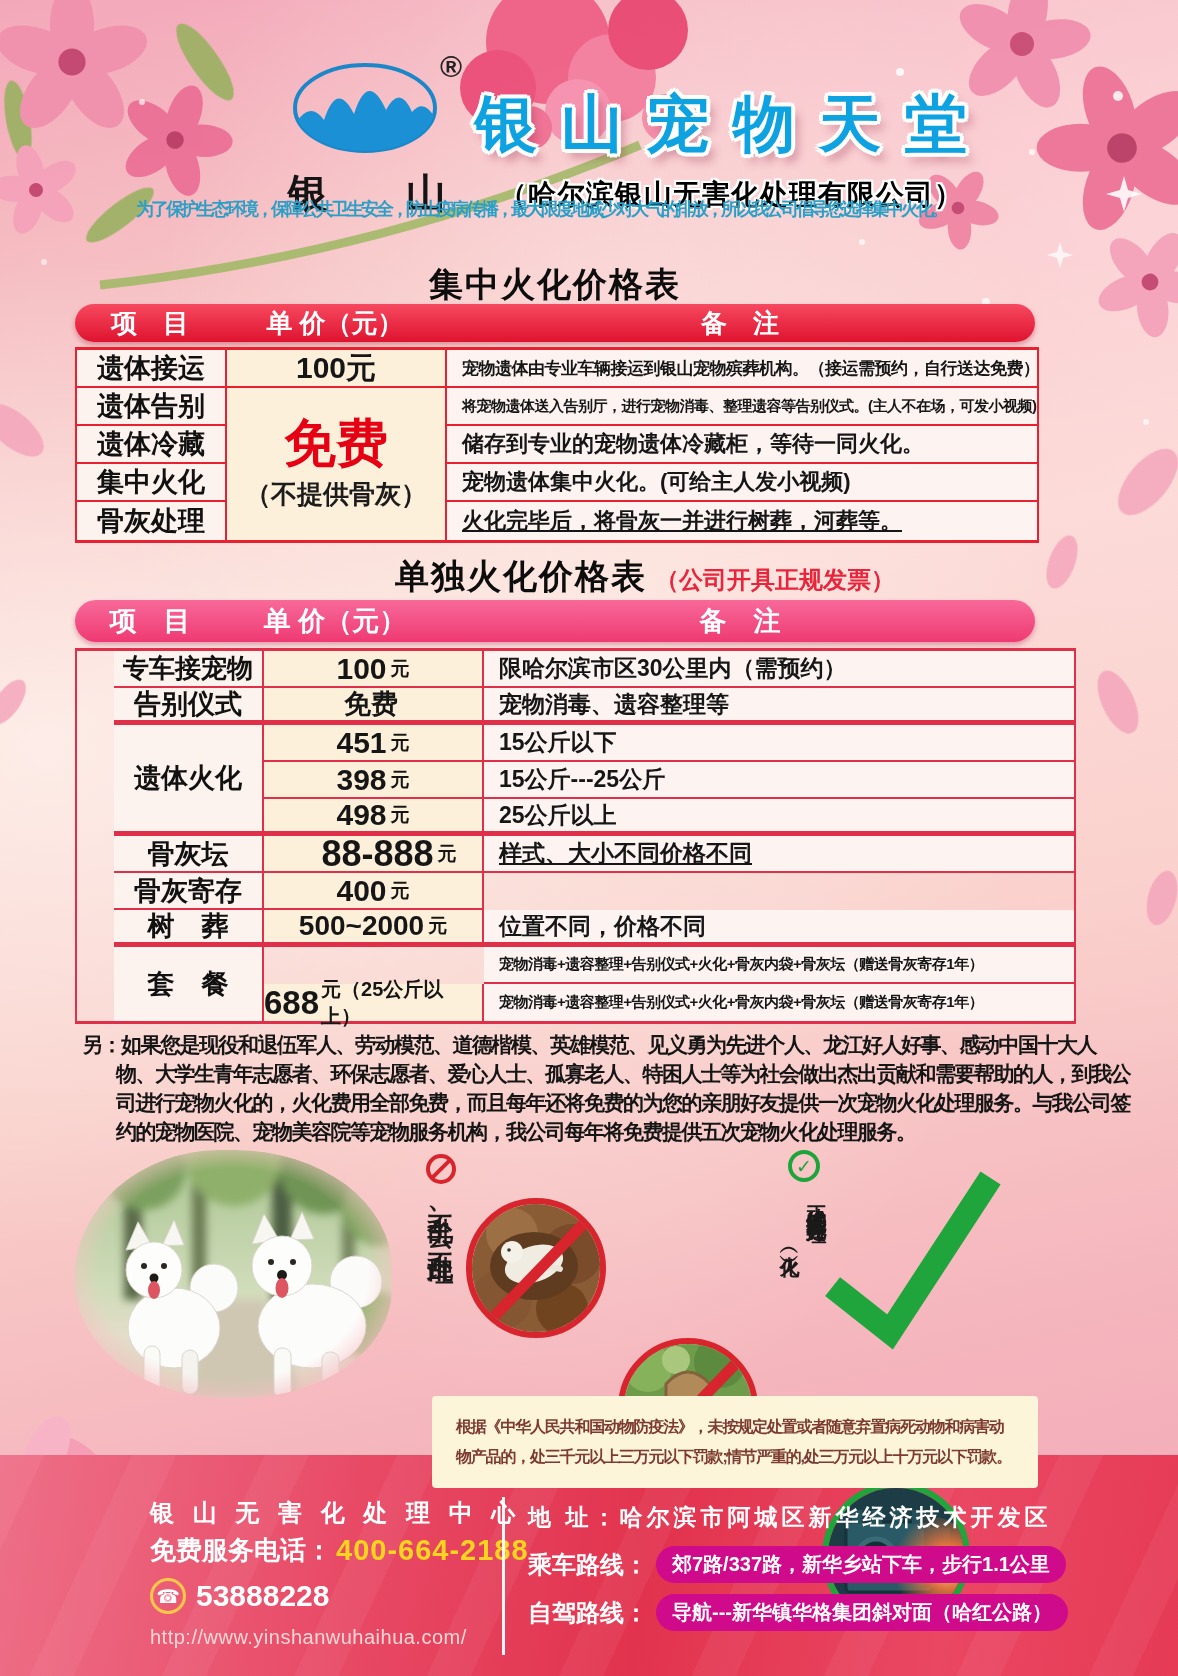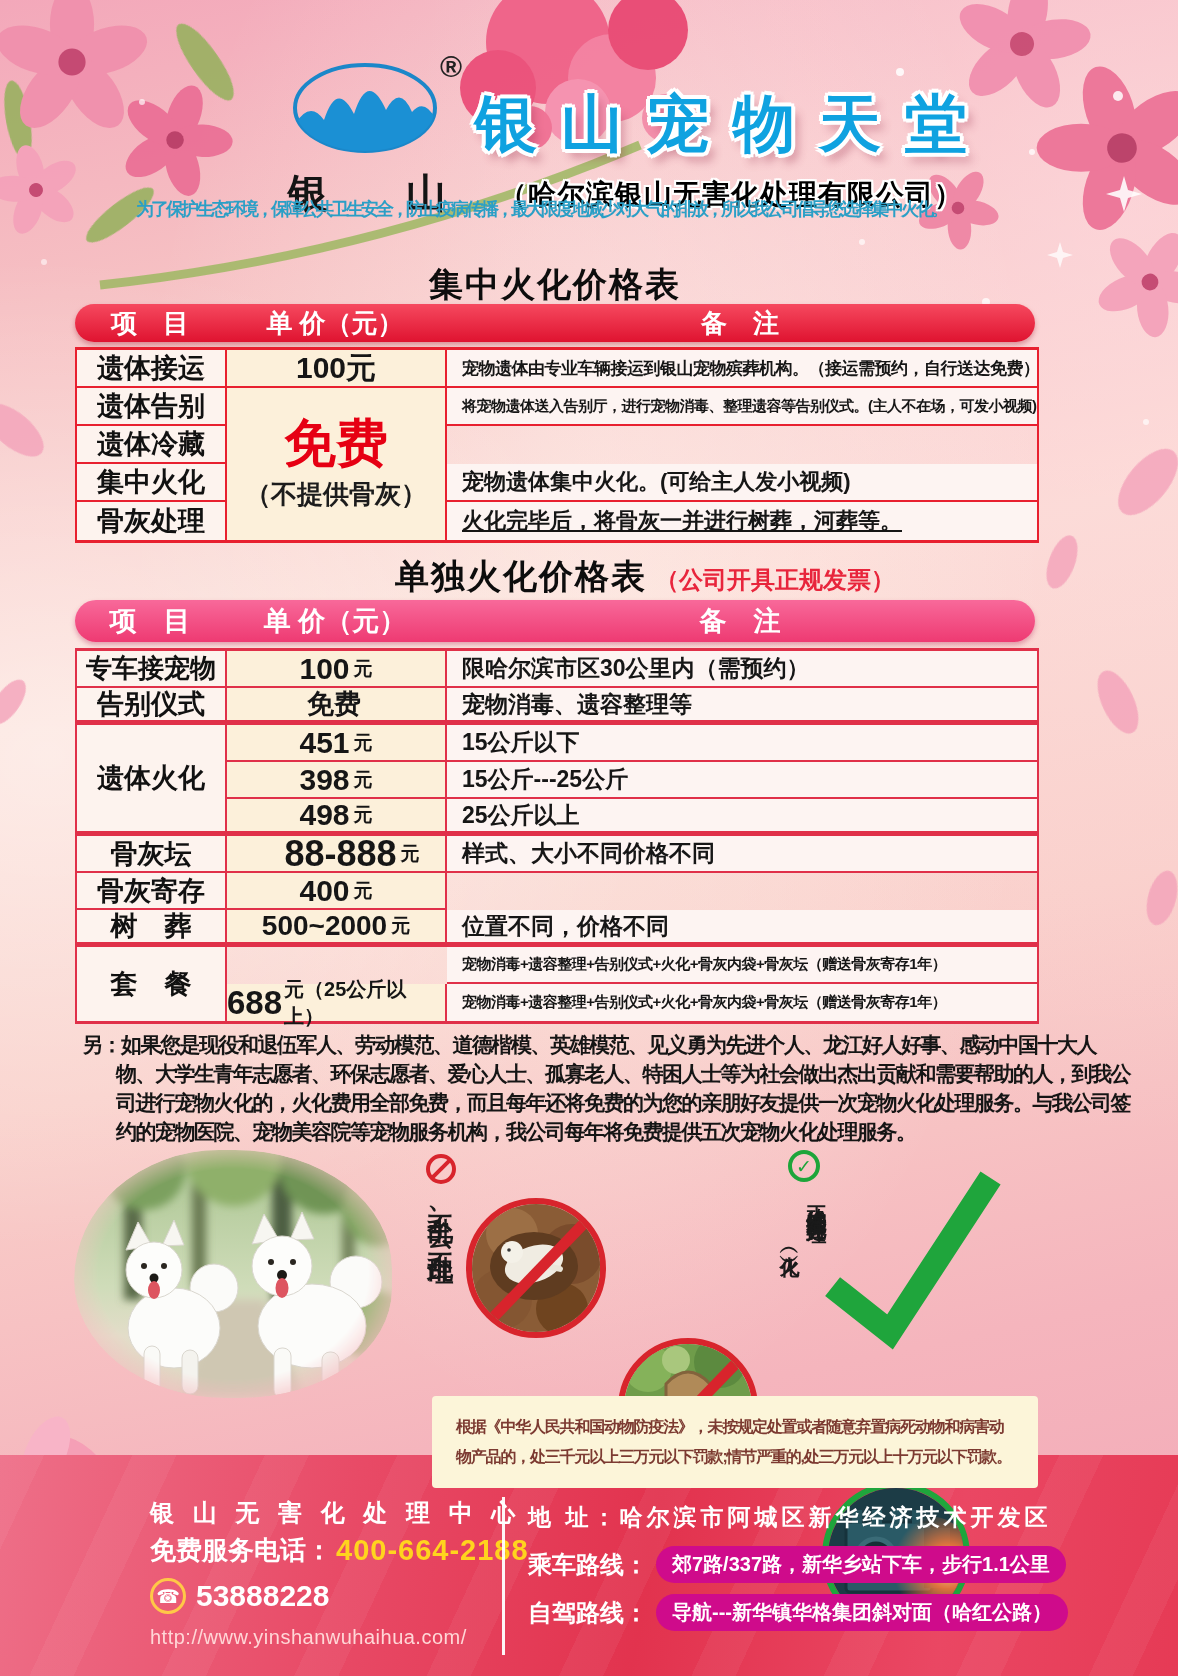--- a/index.html
+++ b/index.html
@@ -27,21 +27,21 @@
   .intro{font-size:18px;letter-spacing:-3px;font-weight:700;color:#2b9fc6;line-height:1.25;text-indent:44px;}
   
   .tbl-title{font-size:34px;font-weight:800;color:#0d0d0d;text-align:center;letter-spacing:2px;}
   .t2-note{font-size:24px;font-weight:700;color:#e8253c;letter-spacing:0;margin-left:8px;}
   .thead{display:grid;grid-template-columns:150px 220px 1fr;align-items:center;color:#fff;font-weight:800;}
   .thead span{text-align:center;}
   .thead1{height:38px;border-radius:19px;font-size:26px;background:linear-gradient(#f6495f,#df1330);box-shadow:0 3px 5px rgba(160,20,40,.35);}
   .thead2{height:42px;border-radius:21px;font-size:27px;background:linear-gradient(#f8699a,#ee3a72);box-shadow:0 3px 5px rgba(180,30,80,.35);}
   .tgrid{display:grid;grid-template-columns:150px 220px 1fr;background:transparent;}
   .t1{grid-template-rows:repeat(5,38px);border:3px solid #e8202f;border-left-width:2px;border-right-width:2px;}
-  .t2{grid-template-rows:repeat(10,37px);border:3px solid #e03049;border-left-width:2px;border-right-width:2px;}
+  .t2{grid-template-rows:repeat(10,37px);border:3px solid #e03049;border-left-width:2px;border-right-width:2px;padding-left:37px;}
   .c{display:flex;align-items:center;justify-content:center;box-sizing:border-box;
      border-right:2px solid #e8202f;border-bottom:2px solid #e8202f;background:#fdf3ee;}
   .t2 .c{border-color:#e03049;}
   .c.note{justify-content:flex-start;padding:0 8px 0 15px;background:#fdf4f2;border-right:none;font-size:22px;font-weight:700;color:#161616;white-space:nowrap;overflow:hidden;}
   .t2 .c.note{font-size:23px;}
   .c.item{font-size:27px;font-weight:700;color:#111;}
   .c.price{background:#fcf0da;font-weight:700;color:#161616;font-size:30px;}
   .c .num{font-size:30px;font-weight:700;}
   .c .unit{font-size:19px;font-weight:700;margin-left:4px;}
   .c.big .num{font-size:33px;}
@@ -247,20 +247,21 @@
     <div class="c note sm" style="grid-area:1/3;">宠物遗体由专业车辆接运到银山宠物殡葬机构。（接运需预约，自行送达免费）</div>
 
     <div class="c item" style="grid-area:2/1;">遗体告别</div>
     <div class="c merged lr" style="grid-area:2/2/6/3;">
       <div class="free-big">免费</div>
       <div class="free-sub">（不提供骨灰）</div>
     </div>
     <div class="c note xs" style="grid-area:2/3;">将宠物遗体送入告别厅，进行宠物消毒、整理遗容等告别仪式。(主人不在场，可发小视频)</div>
 
     <div class="c item" style="grid-area:3/1;">遗体冷藏</div>
+    <div class="c note" style="grid-area:3/3;">储存到专业的宠物遗体冷藏柜，等待一同火化。</div>
 
     <div class="c item" style="grid-area:4/1;">集中火化</div>
     <div class="c note" style="grid-area:4/3;">宠物遗体集中火化。(可给主人发小视频)</div>
 
     <div class="c item lr" style="grid-area:5/1;">骨灰处理</div>
     <div class="c note lr" style="grid-area:5/3;text-decoration:underline;">火化完毕后，将骨灰一并进行树葬，河葬等。</div>
   </div>
 
   <div class="abs z2 tbl-title" style="left:155px;top:554px;width:980px;">
     <span>单独火化价格表</span><span class="t2-note">（公司开具正规发票）</span>
@@ -304,21 +305,21 @@
         <span class="num">498</span>
         <span class="unit">元</span>
       </div>
     <div class="c note thick" style="grid-area:5/3;">25公斤以上</div>
 
     <div class="c item" style="grid-area:6/1;">骨灰坛</div>
     <div class="c price" style="grid-area:6/2;">
         <span class="num" style="font-size:36px;margin-left:32px;">88-888</span>
         <span class="unit">元</span>
       </div>
-    <div class="c note" style="grid-area:6/3;">样式、大小不同价格不同</div>
+    <div class="c note" style="grid-area:6/3;text-decoration:underline;">样式、大小不同价格不同</div>
 
     <div class="c item" style="grid-area:7/1;">骨灰寄存</div>
     <div class="c price" style="grid-area:7/2;">
         <span class="num">400</span>
         <span class="unit">元</span>
       </div>
 
     <div class="c item thick" style="grid-area:8/1;">树　葬</div>
     <div class="c price thick" style="grid-area:8/2;">
         <span class="num" style="font-size:28px;">500~2000</span>

